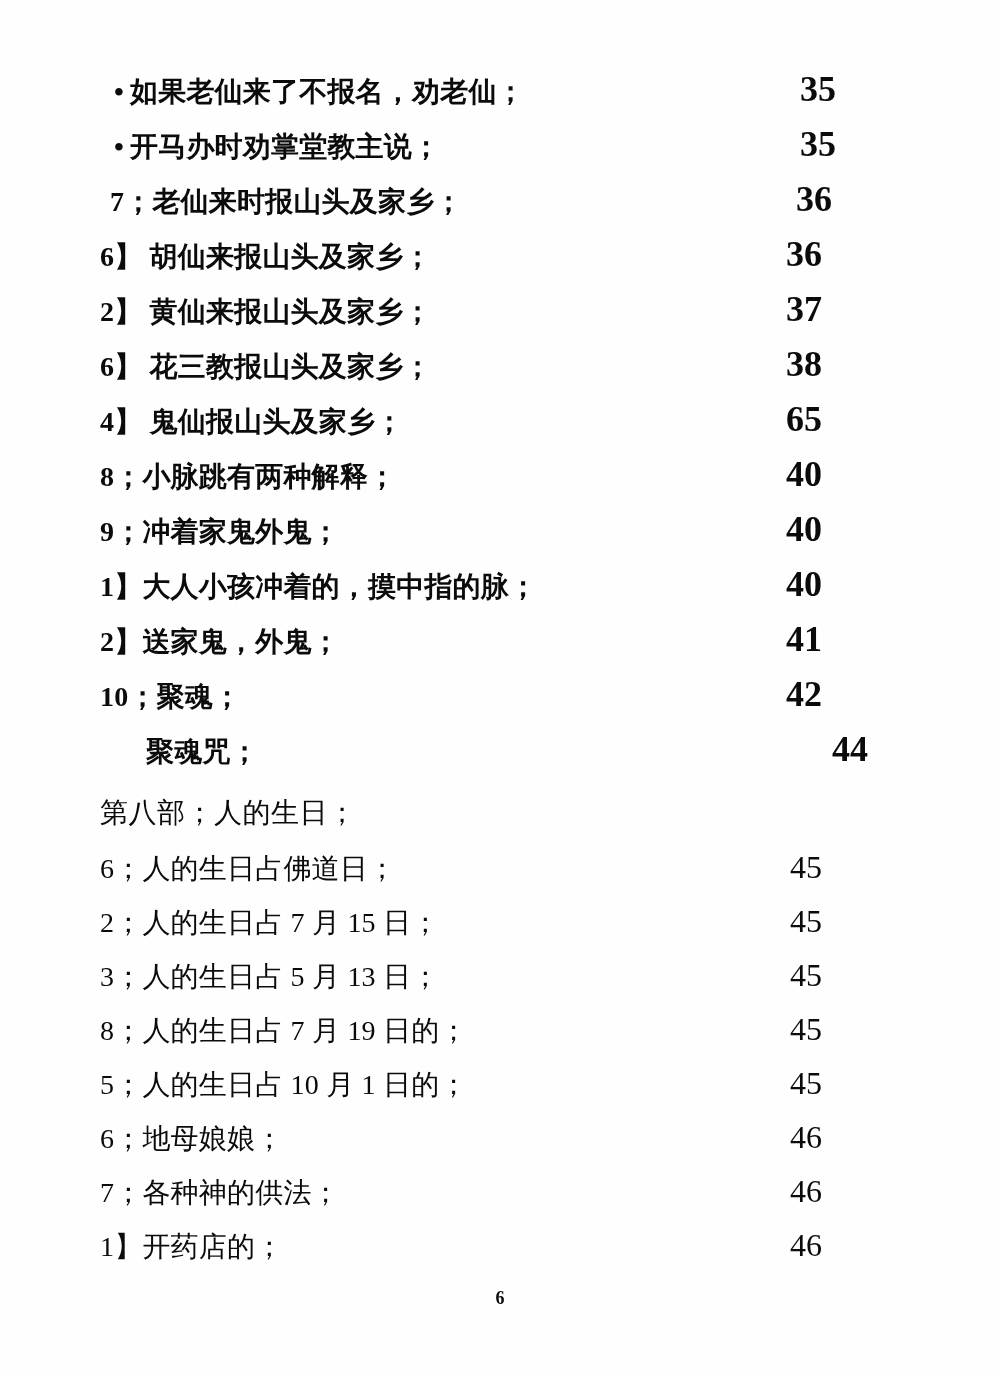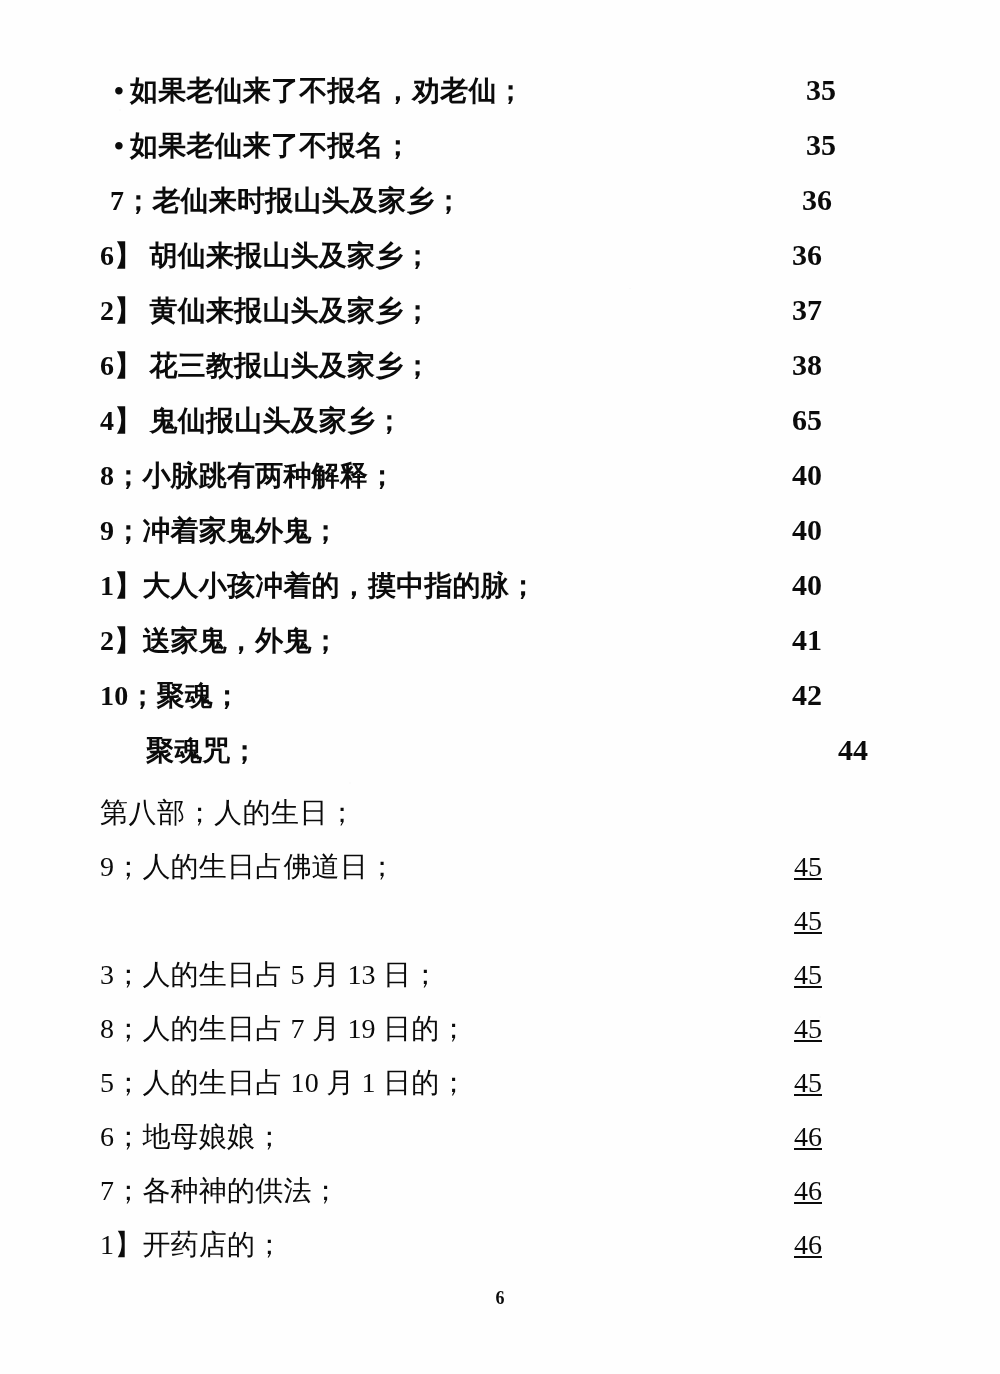--- a/index.html
+++ b/index.html
@@ -81,41 +81,41 @@
     text-align: right;
   }
 
   
   .block-bold .entry {
     font-weight: bold;
     font-size: 28px;
     line-height: 55px;
     height: 55px;
   }
-  .block-bold .entry .pageno { font-size: 30px; }
+  .block-bold .entry .pageno { font-size: 36px; }
   .block-bold .entry .leader::before { border-top-width: 5px; }
 
   
   .heading {
     font-size: 28px;
     line-height: 55px;
     height: 55px;
     font-weight: normal;
     margin-top: 8px;
     letter-spacing: 0.5px;
   }
 
   
   .block-regular .entry {
     font-weight: normal;
     font-size: 28px;
     line-height: 54px;
     height: 54px;
   }
-  .block-regular .entry .pageno { font-size: 28px; text-decoration: underline; }
+  .block-regular .entry .pageno { font-size: 32px; }
   .block-regular .entry .leader::before { border-top-width: 4px; }
 
   
   .ind-bullet  { padding-left: 14px; }
   .ind-sub     { padding-left: 10px; }
   .ind-deep    { padding-left: 46px; }
   .ind-none    { padding-left: 0; }
 
   .bullet-mark {
     display: inline-block;
@@ -142,21 +142,21 @@
 
   <div class="toc">
 
     <div class="block-bold" id="upper-group">
         <div class="entry ind-bullet">
           <span class="label"><span class="bullet-mark">•</span><span>如果老仙来了不报名，劝老仙；</span></span>
           <span class="leader"></span>
           <span class="pageno">35</span>
         </div>
         <div class="entry ind-bullet">
-          <span class="label"><span class="bullet-mark">•</span><span>如果老仙来了不报名；</span></span>
+          <span class="label"><span class="bullet-mark">•</span><span>开马办时劝掌堂教主说；</span></span>
           <span class="leader"></span>
           <span class="pageno">35</span>
         </div>
         <div class="entry ind-sub">
           <span class="label"><span>7；老仙来时报山头及家乡；</span></span>
           <span class="leader"></span>
           <span class="pageno">36</span>
         </div>
         <div class="entry ind-none">
           <span class="label"><span>6】 胡仙来报山头及家乡；</span></span>
@@ -207,25 +207,26 @@
           <span class="label"><span>聚魂咒；</span></span>
           <span class="leader"></span>
           <span class="pageno">44</span>
         </div>
       </div>
 
     <div class="heading">第八部；人的生日；</div>
 
     <div class="block-regular" id="lower-group">
         <div class="entry ind-none">
-          <span class="label"><span>9；人的生日占佛道日；</span></span>
-          <span class="leader"></span>
-          <span class="pageno">45</span>
-        </div>
-        <div class="entry ind-none">
+          <span class="label"><span>6；人的生日占佛道日；</span></span>
+          <span class="leader"></span>
+          <span class="pageno">45</span>
+        </div>
+        <div class="entry ind-none">
+          <span class="label"><span>2；人的生日占 7 月 15 日；</span></span>
           <span class="leader"></span>
           <span class="pageno">45</span>
         </div>
         <div class="entry ind-none">
           <span class="label"><span>3；人的生日占 5 月 13 日；</span></span>
           <span class="leader"></span>
           <span class="pageno">45</span>
         </div>
         <div class="entry ind-none">
           <span class="label"><span>8；人的生日占 7 月 19 日的；</span></span>

